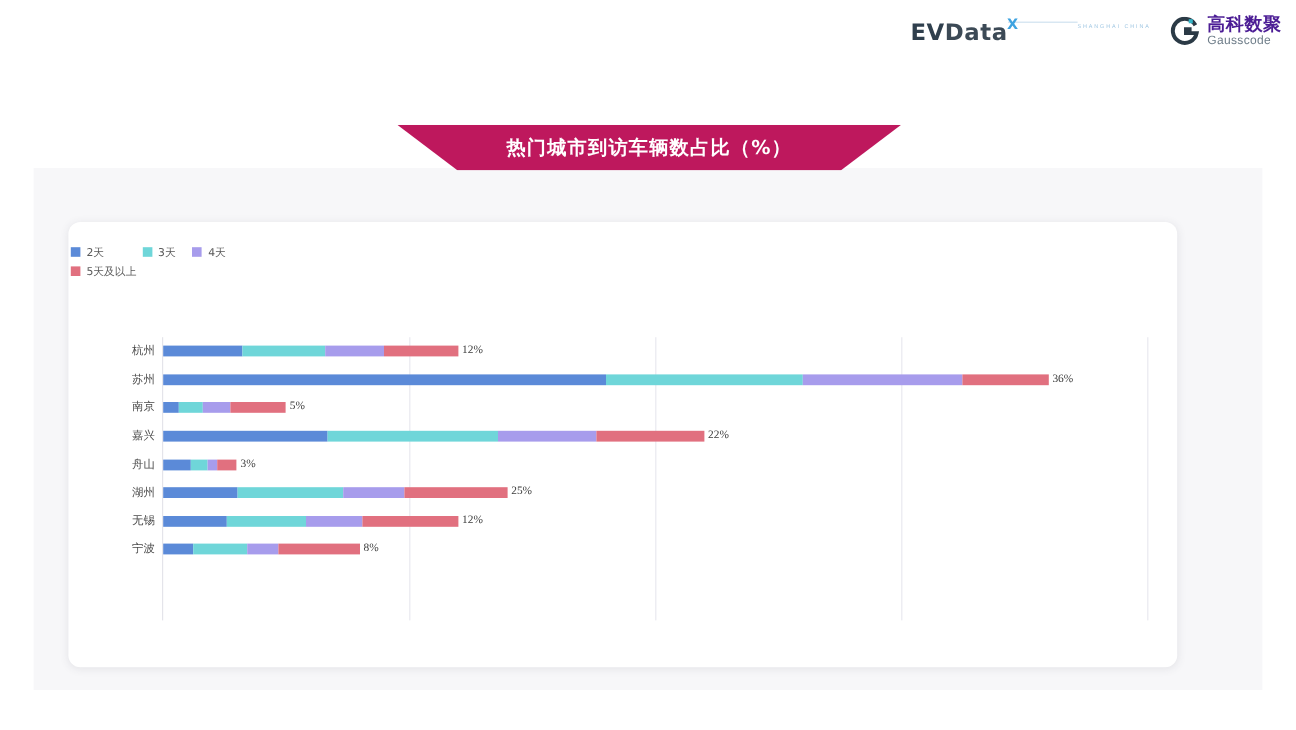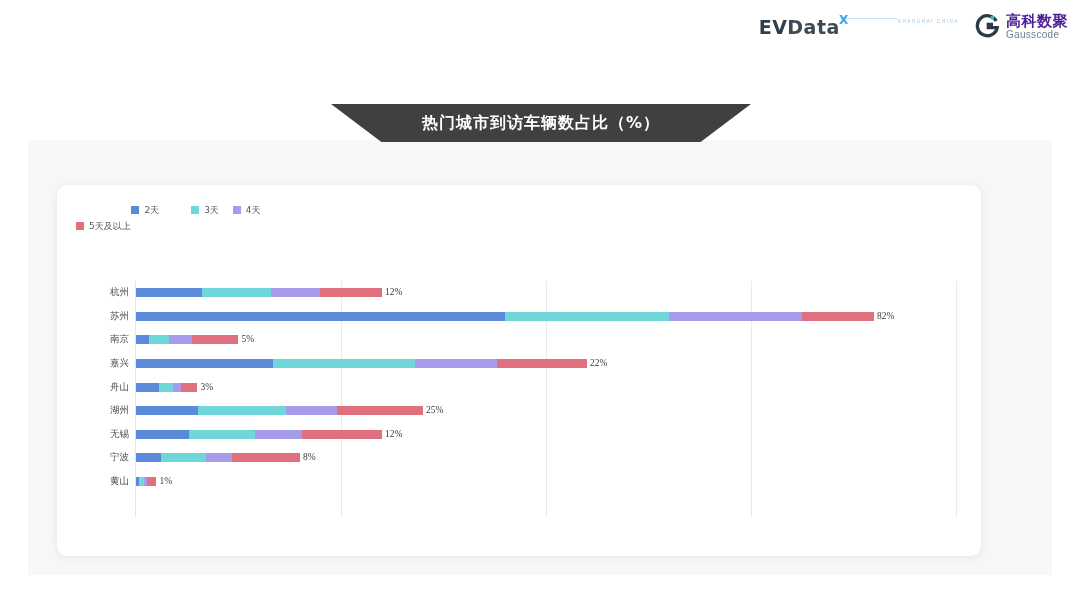--- a/index.html
+++ b/index.html
@@ -99,21 +99,21 @@
     margin-top: 2px;
   }
 
   
   .banner {
     position: absolute;
     left: 331px;
     top: 104px;
     width: 420px;
     height: 38px;
-    background: #404040;
+    background: #be185d;
     color: #ffffff;
     -webkit-clip-path: polygon(0 0, 100% 0, 88% 100%, 12% 100%);
     clip-path: polygon(0 0, 100% 0, 88% 100%, 12% 100%);
     display: flex;
     align-items: center;
     justify-content: center;
     z-index: 5;
   }
   .banner-title {
     font-size: 16px;
@@ -140,27 +140,26 @@
     width: 924px;
     height: 371px;
     background: #ffffff;
     border-radius: 10px;
     box-shadow: 0 1px 7px rgba(60,60,80,0.10);
   }
 
   
   .legend {
     position: absolute;
-    left: 19px;
+    left: 2px;
     top: 18px;
     width: 250px;
     display: flex;
     flex-wrap: wrap;
     align-items: center;
-    justify-content: center;
   }
   .legend-item {
     display: flex;
     align-items: center;
     height: 14px;
     margin-right: 10px;
   }
   .legend-item.wide { width: 100%; margin-top: 2px; }
   .legend-swatch {
     width: 8px;
@@ -321,21 +320,21 @@
           <div class="bar-value" style="left: 328px;">12%</div>
         </div>
         <div class="row">
           <div class="row-label">苏州</div>
           <div class="bar" style="width: 738px;">
             <div class="seg" style="width: 369px; background: rgb(91, 138, 216);"></div>
             <div class="seg" style="width: 164px; background: rgb(111, 214, 217);"></div>
             <div class="seg" style="width: 133.25px; background: rgb(167, 156, 236);"></div>
             <div class="seg" style="width: 71.75px; background: rgb(225, 112, 127);"></div>
           </div>
-          <div class="bar-value" style="left: 820px;">82%</div>
+          <div class="bar-value" style="left: 820px;">36%</div>
         </div>
         <div class="row">
           <div class="row-label">南京</div>
           <div class="bar" style="width: 102.5px;">
             <div class="seg" style="width: 13.325px; background: rgb(91, 138, 216);"></div>
             <div class="seg" style="width: 19.475px; background: rgb(111, 214, 217);"></div>
             <div class="seg" style="width: 23.575px; background: rgb(167, 156, 236);"></div>
             <div class="seg" style="width: 46.125px; background: rgb(225, 112, 127);"></div>
           </div>
           <div class="bar-value" style="left: 184.5px;">5%</div>
@@ -383,26 +382,16 @@
         <div class="row">
           <div class="row-label">宁波</div>
           <div class="bar" style="width: 164px;">
             <div class="seg" style="width: 24.6px; background: rgb(91, 138, 216);"></div>
             <div class="seg" style="width: 45.1px; background: rgb(111, 214, 217);"></div>
             <div class="seg" style="width: 26.65px; background: rgb(167, 156, 236);"></div>
             <div class="seg" style="width: 67.65px; background: rgb(225, 112, 127);"></div>
           </div>
           <div class="bar-value" style="left: 246px;">8%</div>
         </div>
-        <div class="row">
-          <div class="row-label">黄山</div>
-          <div class="bar" style="width: 20.5px;">
-            <div class="seg" style="width: 3.075px; background: rgb(91, 138, 216);"></div>
-            <div class="seg" style="width: 5.125px; background: rgb(111, 214, 217);"></div>
-            <div class="seg" style="width: 3.075px; background: rgb(167, 156, 236);"></div>
-            <div class="seg" style="width: 9.225px; background: rgb(225, 112, 127);"></div>
-          </div>
-          <div class="bar-value" style="left: 102.5px;">1%</div>
-        </div>
       </div>
   </div>
 
 </div>
 
 </body></html>

